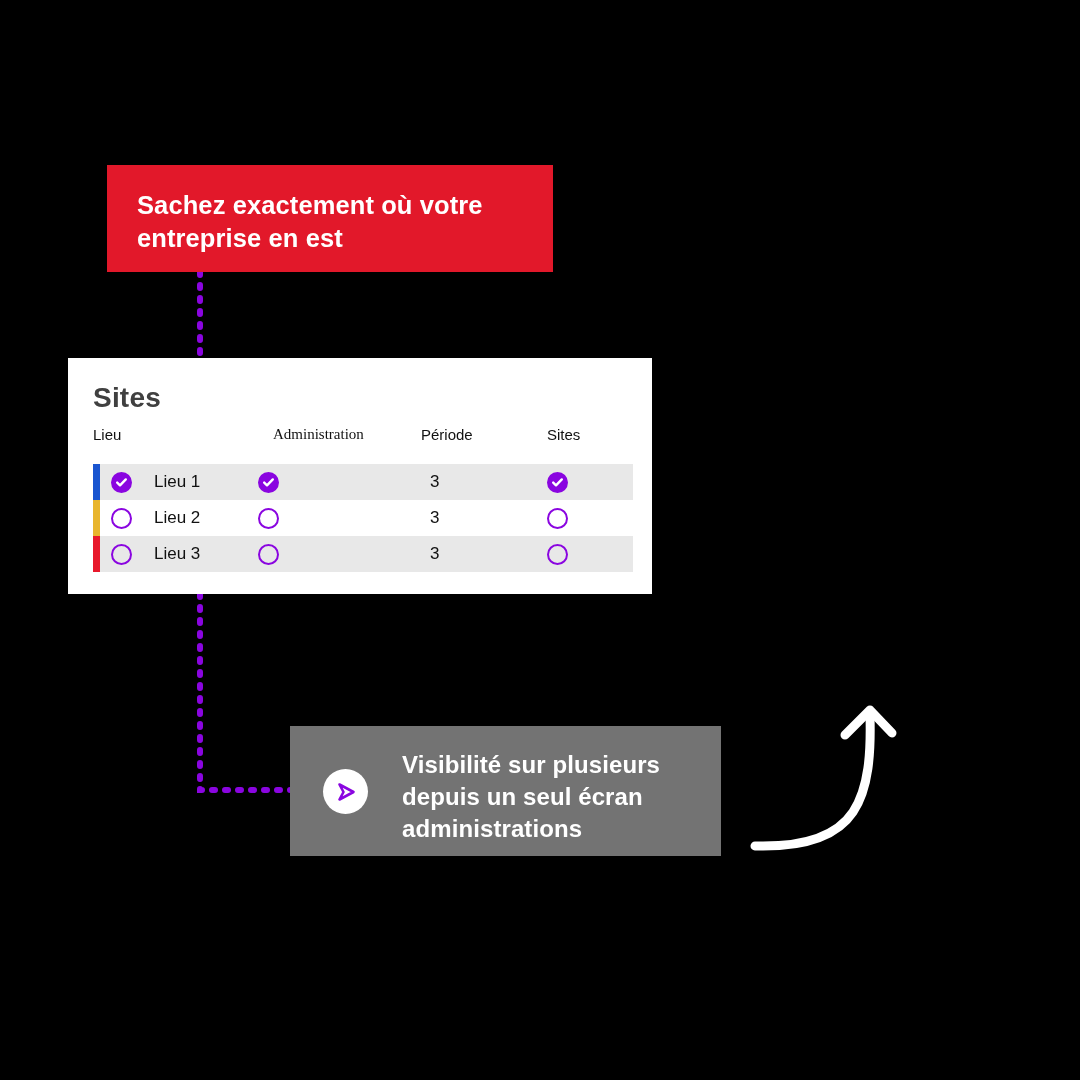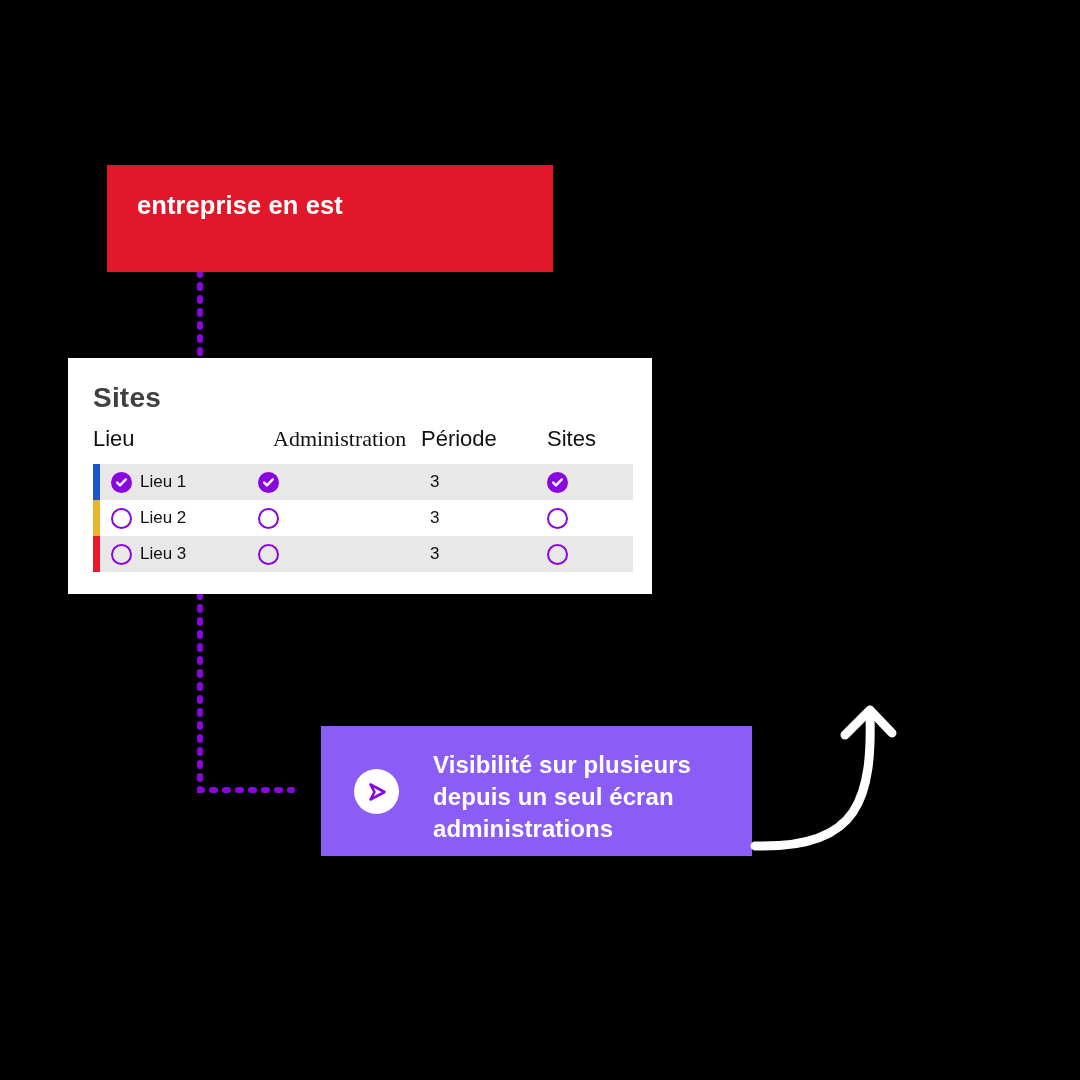--- a/index.html
+++ b/index.html
@@ -68,21 +68,21 @@
     top: 68px;
     width: 540px;
   }
   .thead {
     position: relative;
     height: 32px;
   }
   .th {
     position: absolute;
     top: 0;
-    font-size: 22px;
+    font-size: 15px;
     color: #111111;
     white-space: nowrap;
   }
   .th.c1 { left: 0px; }
   .th.c2 { left: 180px; font-family: Liberation Serif, serif; }
   .th.c3 { left: 328px; }
   .th.c4 { left: 454px; }
 
   .rows {
     position: relative;
@@ -109,21 +109,21 @@
     display: flex;
     align-items: center;
     font-size: 17px;
     color: #111111;
     white-space: nowrap;
   }
   .cell.c1 { left: 18px; }
   .cell.c2 { left: 165px; }
   .cell.c3 { left: 337px; }
   .cell.c4 { left: 454px; }
-  .cell .lbl { margin-left: 8px; }
+  .cell .lbl { margin-left: 22px; }
 
   .chk {
     width: 21px;
     height: 21px;
     border-radius: 50%;
     box-sizing: border-box;
     display: inline-flex;
     align-items: center;
     justify-content: center;
     flex: 0 0 auto;
@@ -138,23 +138,22 @@
   }
   .chk svg { display: block; }
 
   
   .purple-callout {
     position: absolute;
     left: 290px;
     top: 726px;
     width: 431px;
     height: 130px;
-    background: #8b5cf6;
+    background: #737373;
     box-sizing: border-box;
-    margin-left: 31px;
   }
   .purple-icon {
     position: absolute;
     left: 33px;
     top: 43px;
     width: 45px;
     height: 45px;
     border-radius: 50%;
     background: #FFFFFF;
     display: flex;
@@ -207,20 +206,21 @@
 <body>
 
 <div class="stage">
 
   <svg class="overlay" viewBox="0 0 1080 1080" width="1080" height="1080">
     <line x1="200" y1="272" x2="200" y2="358" stroke="#8A05E0" stroke-width="6" stroke-dasharray="3 10" stroke-linecap="round"></line>
     <path d="M200,594 L200,790 L292,790" fill="none" stroke="#8A05E0" stroke-width="6" stroke-dasharray="3 10" stroke-linecap="round"></path>
   </svg>
 
   <div class="red-callout">
+    <div class="line">Sachez exactement où votre</div>
     <div class="line">entreprise en est</div>
   </div>
 
   <div class="card">
     <div class="card-title">Sites</div>
 
     <div class="table">
       <div class="thead">
         <div class="th c1">Lieu</div>
         <div class="th c2">Administration</div>

